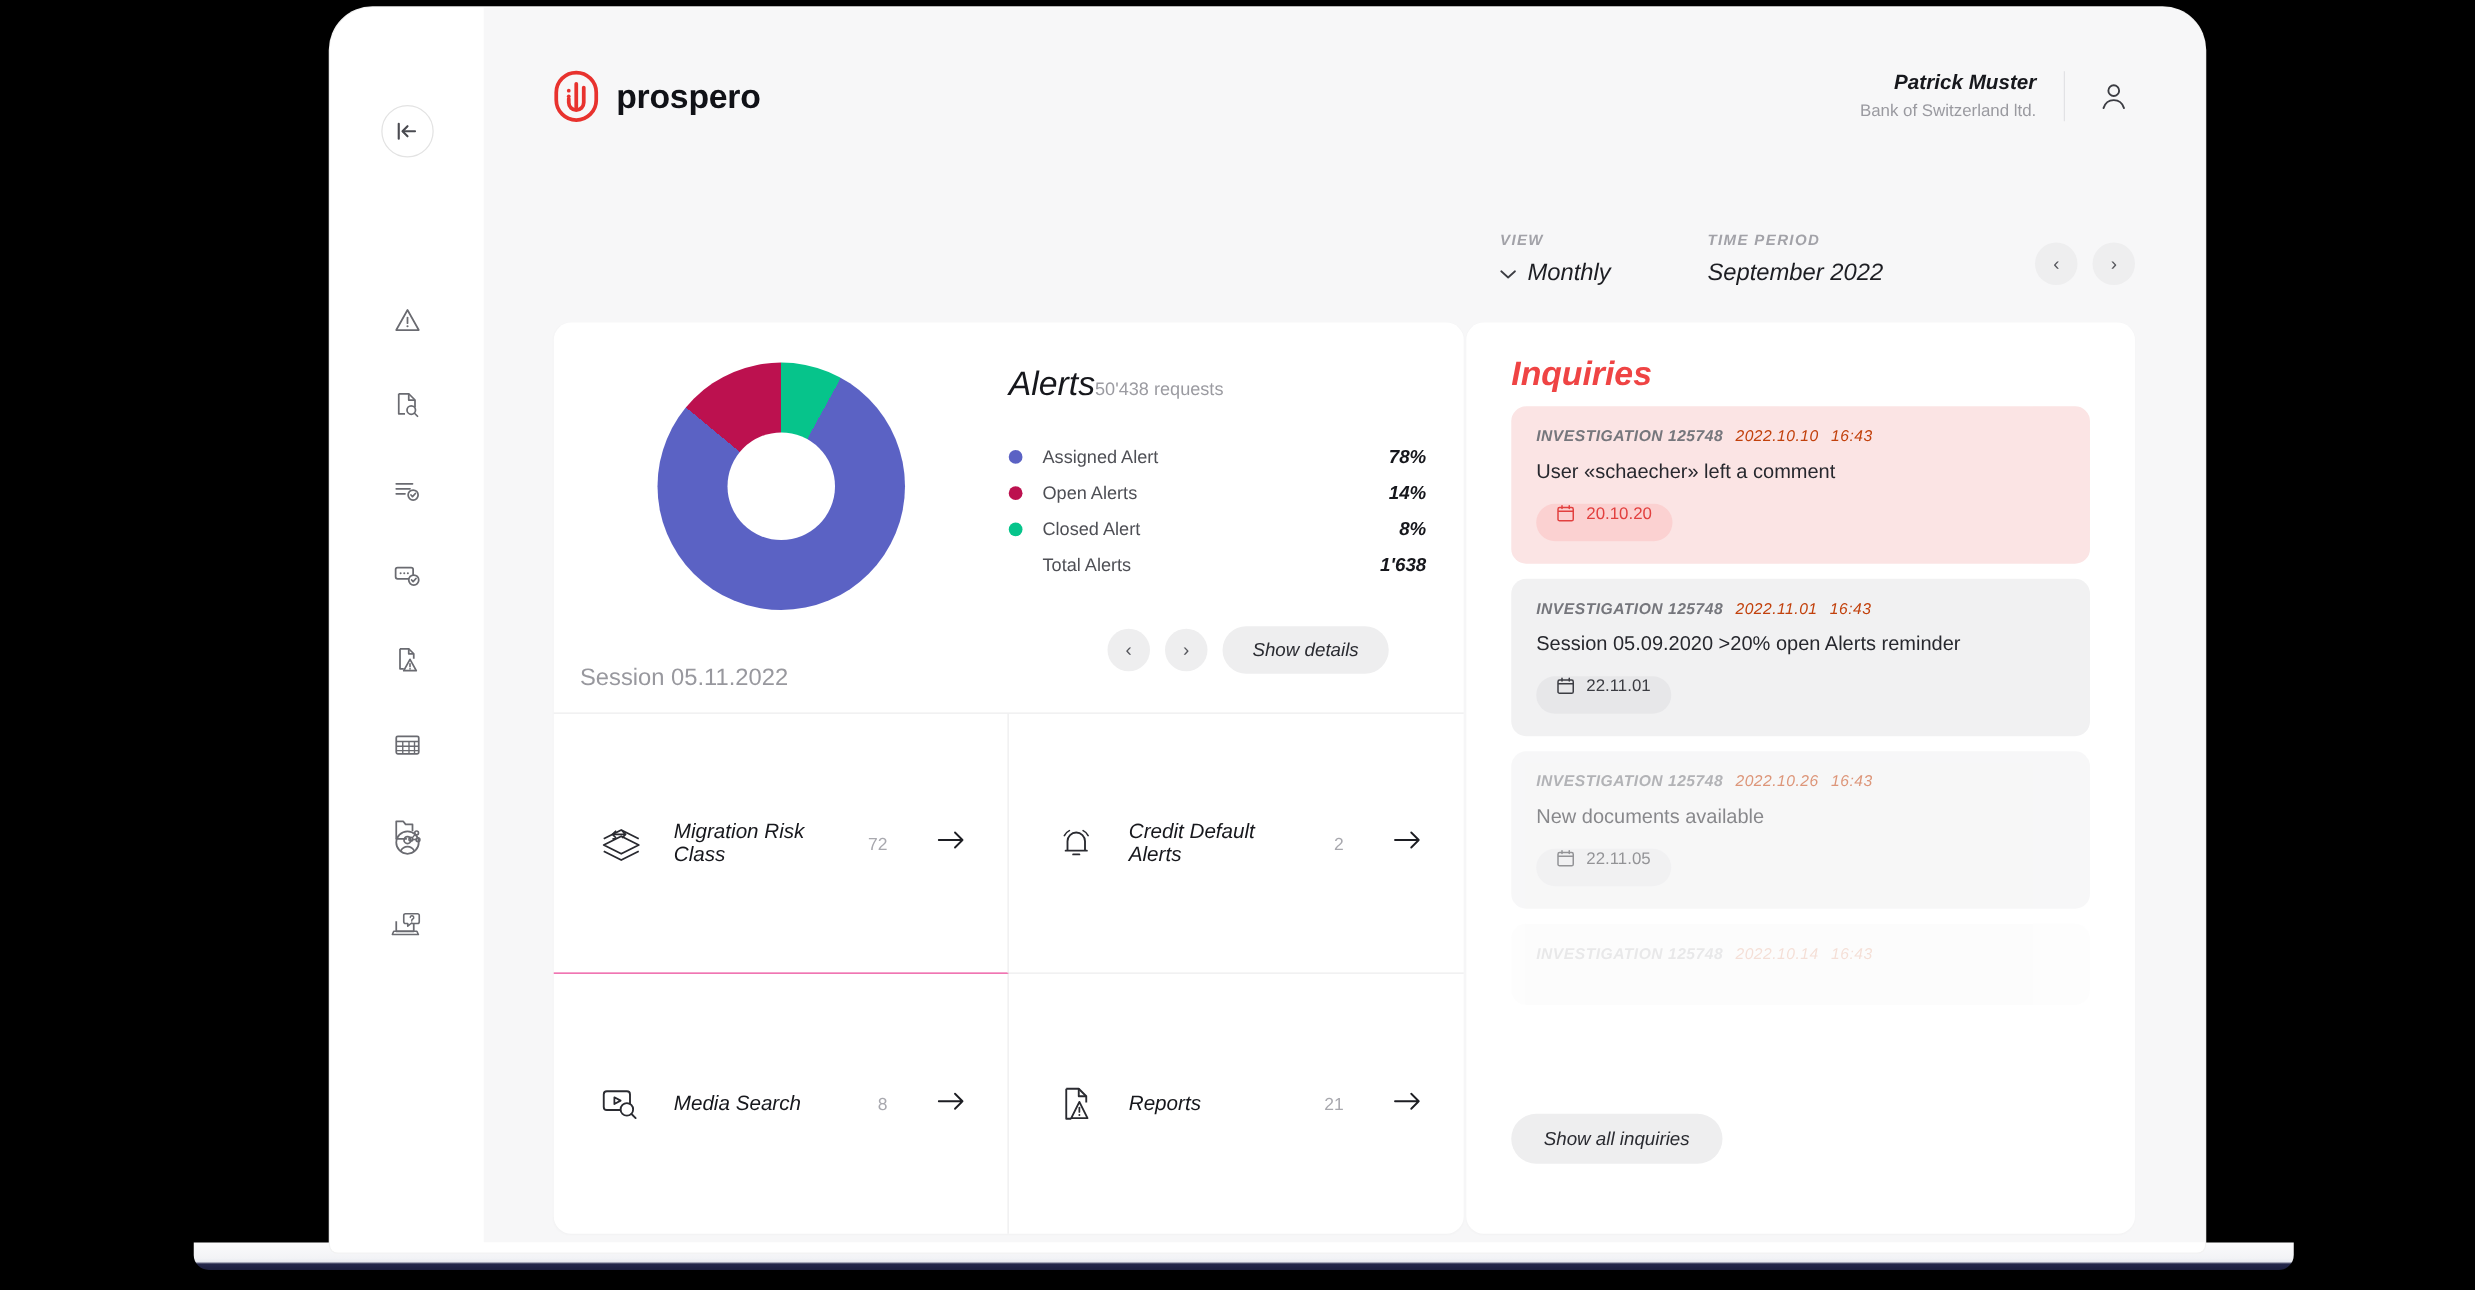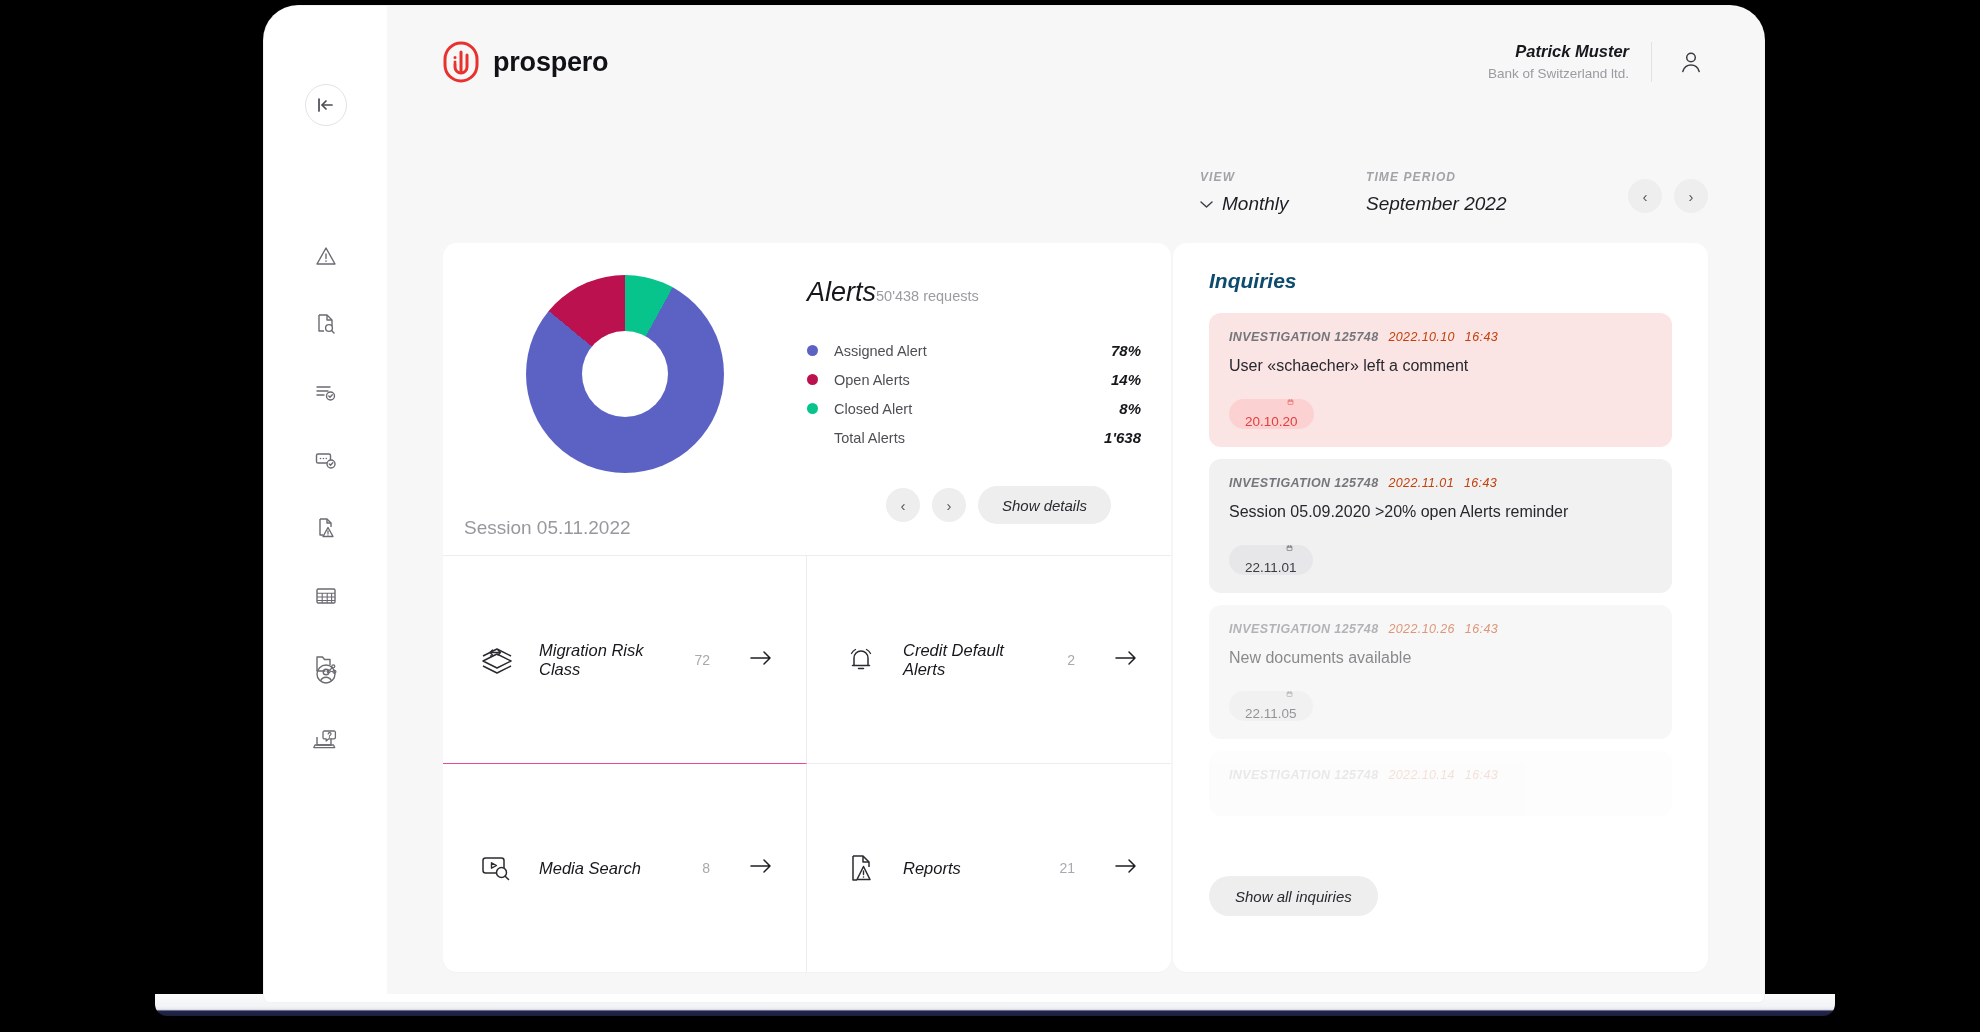--- a/index.html
+++ b/index.html
@@ -63,21 +63,21 @@
     cursor: pointer;
   }
   .side-icon svg { display:block; }
   .side-bottom { position: absolute; bottom: 232px; display: flex; flex-direction: column; gap: 22px; align-items: center; }
 
   
   .main {
     flex: 1;
     background: #f7f7f8;
     position: relative;
-    padding: 0 56px;
+    padding: 15px 56px;
   }
 
   
   .topbar {
     height: 112px; display: flex; align-items: center; justify-content: space-between;
   }
   .brand { display: flex; align-items: center; gap: 14px; }
   .brand-mark { width: 36px; height: 42px; display:block; }
   .brand-name { font-size: 27px; font-weight: 700; color: #111217; letter-spacing: -0.2px; }
   .user-area { display: flex; align-items: center; gap: 22px; }
@@ -162,38 +162,38 @@
   .tile-icon { width: 40px; flex: 0 0 40px; display: flex; align-items:center; justify-content:center; }
   .tile-label { font-size: 16.5px; font-style: italic; color: #17181d; flex: 1; }
   .tile-count { font-size: 14px; color: #a8a8ae; margin-right: 18px; }
   .tile-arrow { width: 22px; color: #1d1e23; }
 
   .panel-right {
     flex: 1; background: #fff; border-radius: 14px;
     padding: 26px 36px 0 36px; position: relative; overflow: hidden;
     box-shadow: 0 1px 2px rgba(0,0,0,0.025);
   }
-  .inq-title { font-size: 21px; font-style: italic; color: #0c4a6e; margin-bottom: 20px; }
+  .inq-title { font-size: 27px; font-style: italic; color: #ef4444; margin-bottom: 10px; }
   .inq-card {
     border-radius: 12px; padding: 17px 20px 18px 20px; margin-bottom: 12px;
     background: #f1f1f2;
   }
   .inq-card.alert { background: #fbe4e4; }
   .inq-card.fade1 { opacity: 0.55; }
   .inq-card.fade2 { opacity: 0.16; }
   .inq-meta {
     font-size: 12.5px; font-style: italic; font-weight: 700;
     letter-spacing: 0.4px; color: #75767c; margin-bottom: 13px;
   }
   .inq-meta .dim { font-weight: 400; color: #c2410c; margin-left: 6px; }
   .inq-text { font-size: 16px; color: #27282e; margin-bottom: 16px; }
   .inq-badge {
-    display: inline-flex; align-items: flex-end; gap: 9px;
+    display: inline-flex; align-items: flex-start; gap: 9px;
     height: 30px; padding: 0 16px; border-radius: 15px;
-    background: #fbd1d1; color: #e2403f; font-size: 13.5px; flex-direction: column;
+    background: #fbd1d1; color: #e2403f; font-size: 13.5px;
   }
   .inq-card:not(.alert) .inq-badge { background: #e7e7e9; color: #3b3c42; }
   .cal-ico { width: 15px; height: 15px; display:block; }
   .show-all-wrap { position: absolute; left: 36px; bottom: 56px; }
   .show-all {
     height: 40px; padding: 0 26px; border-radius: 20px; border: none;
     background: #eeeeef; color: #2a2b31; font-size: 15px; font-style: italic;
     cursor: pointer; font-family: "Liberation Sans", sans-serif;
   }
 </style>

